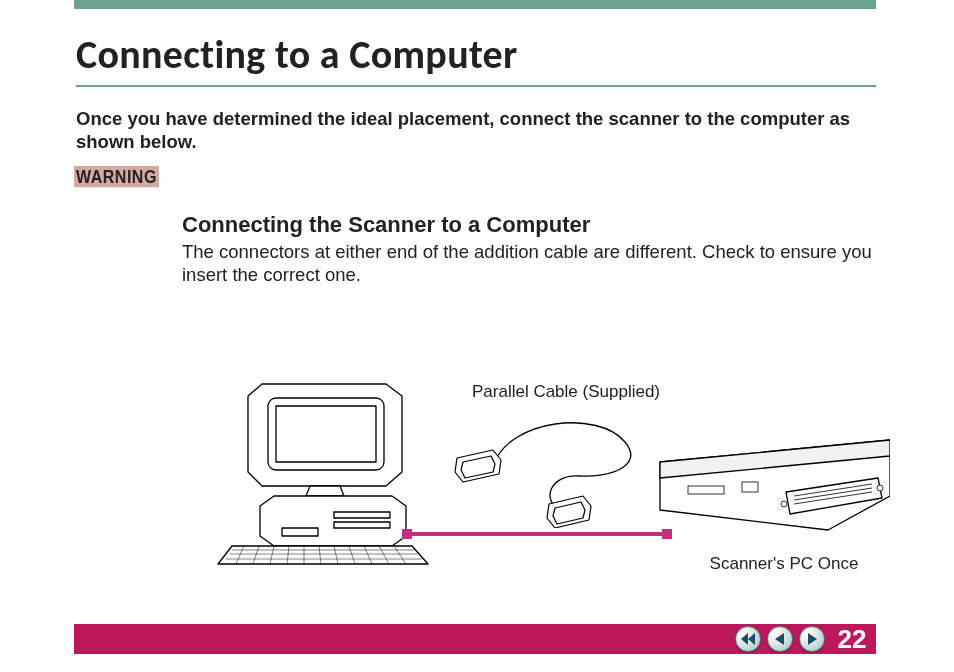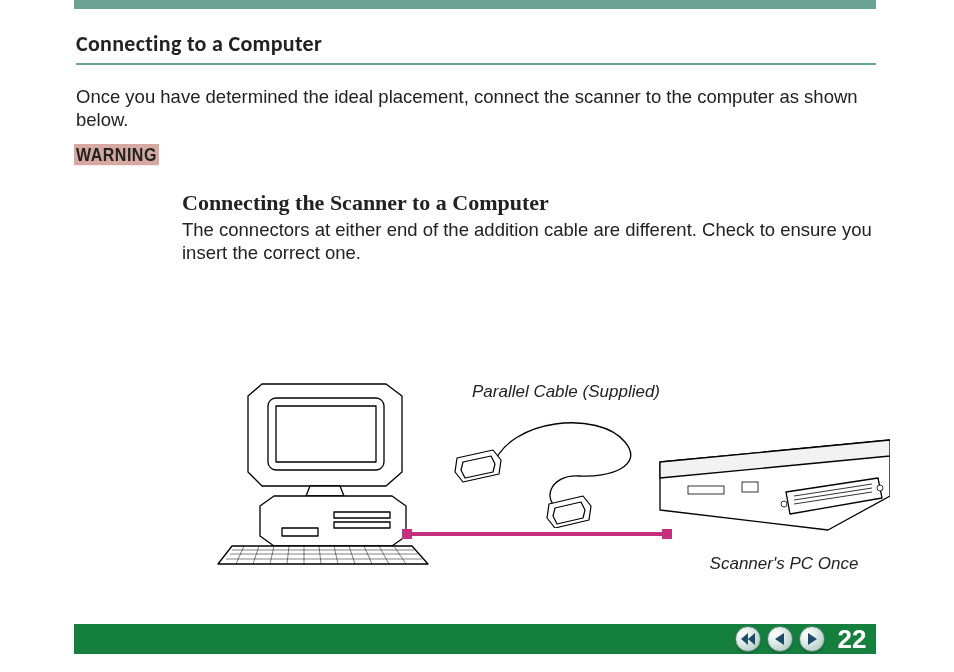--- a/index.html
+++ b/index.html
@@ -22,35 +22,36 @@
     position: absolute;
     left: 74px;
     top: 0;
     width: 802px;
     height: 9px;
     background: #6aa394;
   }
   .h1 {
     font-family: "Optima", "Candara", "Calibri", "Segoe UI", sans-serif;
     font-weight: 700;
-    font-size: 22px;
+    font-size: 40px;
     letter-spacing: 0.3px;
     margin: 30px 0 2px 10px;
   }
   .h1-rule {
     margin: 6px 0 0 10px;
     width: 800px;
     height: 2px;
     background: #6aa394;
   }
   .intro {
     font-size: 18.5px;
     line-height: 1.27;
     margin: 20px 0 0 10px;
     width: 800px;
+    font-weight: bold;
   }
   .warning-row {
     margin: 10px 0 0 8px;
     display: flex;
     align-items: flex-start;
     width: 800px;
     flex-direction: column;
   }
   .warning-badge {
     font-family: "Arial Black", Arial, sans-serif;
@@ -67,21 +68,21 @@
     height: 18px;
   }
   .warning-text {
     font-style: italic;
     font-size: 18.5px;
     line-height: 1.32;
     margin-left: 12px;
     width: 680px;
   }
   .h2 {
-    font-family: Liberation Serif, serif;
+    font-family: Liberation Sans, sans-serif;
     font-weight: 700;
     font-size: 22px;
     margin: 28px 0 0 116px;
   }
   .body2 {
     font-size: 18.5px;
     line-height: 1.27;
     margin: 2px 0 0 116px;
     width: 700px;
   }
@@ -89,21 +90,20 @@
   .illus {
     position: absolute;
     left: 74px;
     top: 358px;
     width: 802px;
     height: 260px;
   }
   .label-small {
     font-size: 17px;
     text-align: center;
-    font-style: italic;
   }
   .cable-label {
     position: absolute;
     left: 372px;
     top: 24px;
     width: 240px;
   }
   .port-label {
     position: absolute;
     left: 620px;
@@ -156,21 +156,21 @@
     height: 110px;
   }
 
   
   .bottombar {
     position: absolute;
     left: 74px;
     top: 624px;
     width: 802px;
     height: 30px;
-    background: #15803d;
+    background: #be185d;
     display: flex;
     align-items: center;
     justify-content: flex-end;
     padding-right: 6px;
     box-sizing: border-box;
   }
   .nav-btn {
     width: 24px;
     height: 24px;
     border-radius: 50%;

